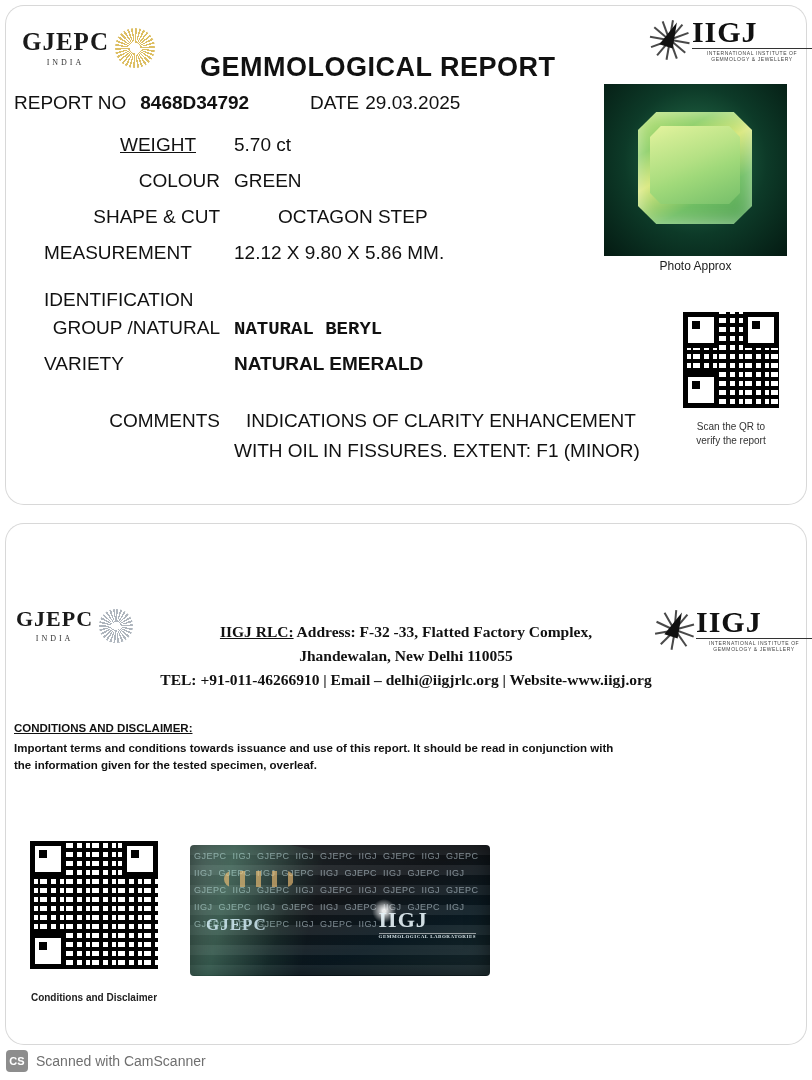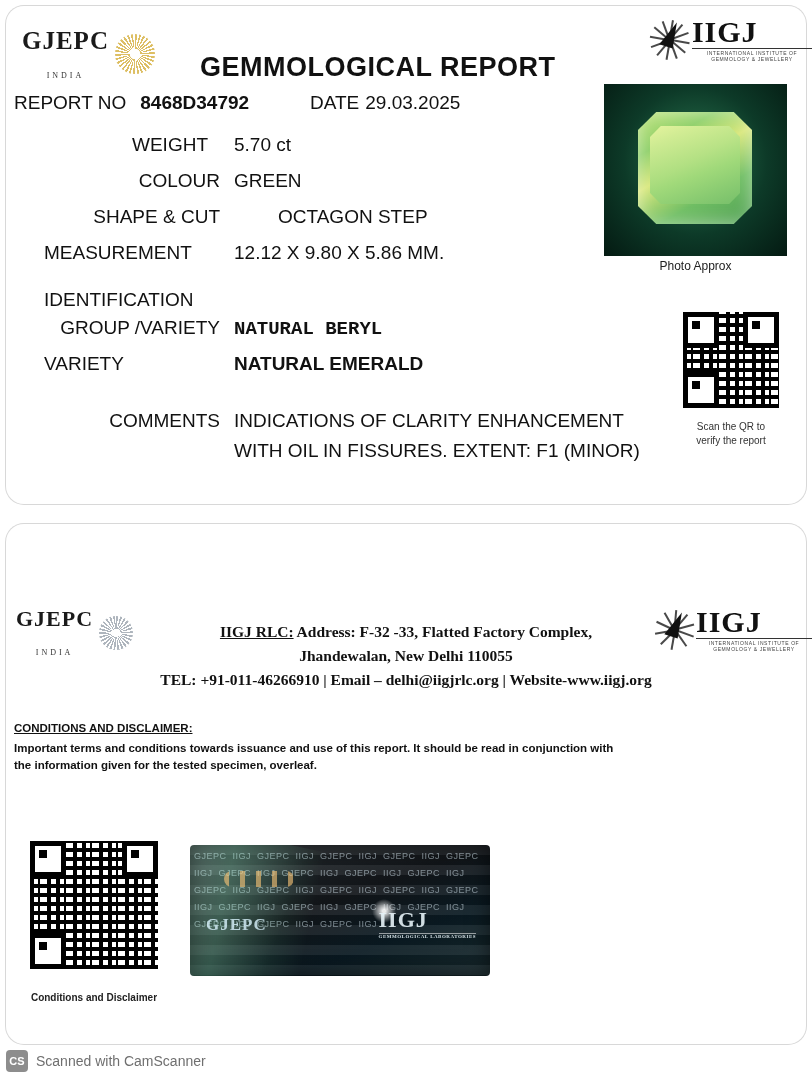--- a/index.html
+++ b/index.html
@@ -49,21 +49,21 @@
     letter-spacing: 1px;
     line-height: 1;
     color: #1a1a1a;
   }
   .gjepc-sub {
     font-family: "Liberation Serif", serif;
     font-size: 8px;
     letter-spacing: 3px;
     text-align: center;
     color: #333;
-    margin-top: 18px;
+    margin-top: 4px;
   }
   .gjepc-mandala {
     width: 40px;
     height: 40px;
     border-radius: 50%;
     background:
       radial-gradient(circle at 50% 50%, #ffffff 0 18%, rgba(214,179,74,0.0) 19%),
       repeating-conic-gradient(from 0deg, #d8b44a 0deg 6deg, #ffffff 6deg 12deg);
     opacity: 0.85;
   }
@@ -414,51 +414,51 @@
 <div class="row" style="left:14px; top:92px;">
   <span class="lbl">REPORT NO</span>
   <span class="val" style="margin-left:14px;">8468D34792</span>
 </div>
 <div class="row" style="left:310px; top:92px;">
   <span class="lbl">DATE</span>
   <span class="val plain" style="margin-left:6px;">29.03.2025</span>
 </div>
 
 <div class="row" style="left:120px; top:134px;">
-  <span class="lbl" style="width:100px; display:inline-block; text-align:center;">WEIGHT</span>
+  <span class="lbl" style="width:100px; display:inline-block; text-align:left;text-decoration:underline;">WEIGHT</span>
   <span class="val plain" style="margin-left:14px;">5.70 ct</span>
 </div>
 <div class="row" style="left:120px; top:170px;">
   <span class="lbl" style="width:100px; display:inline-block; text-align:right;">COLOUR</span>
   <span class="val plain" style="margin-left:14px;">GREEN</span>
 </div>
 <div class="row" style="left:66px; top:206px;gap:44px;">
   <span class="lbl" style="width:154px; display:inline-block; text-align:right;">SHAPE &amp; CUT</span>
   <span class="val plain" style="margin-left:14px;">OCTAGON STEP</span>
 </div>
 <div class="row" style="left:44px; top:242px;">
   <span class="lbl" style="width:176px; display:inline-block; ">MEASUREMENT</span>
   <span class="val plain" style="margin-left:14px;">12.12 X 9.80 X 5.86 MM.</span>
 </div>
 
 <div class="row" style="left:44px; top:289px;">
   <span class="lbl">IDENTIFICATION</span>
 </div>
 <div class="row" style="left:44px; top:317px;">
-  <span class="lbl" style="width:176px; display:inline-block; text-align:right;">GROUP /VARIETY</span>
+  <span class="lbl" style="width:176px; display:inline-block; text-align:right;">GROUP /NATURAL</span>
   <span class="val" style="margin-left:14px;font-family:Liberation Mono, monospace;">NATURAL BERYL</span>
 </div>
 <div class="row" style="left:44px; top:353px;">
   <span class="lbl" style="width:176px; display:inline-block; ">VARIETY</span>
   <span class="val" style="margin-left:14px;">NATURAL EMERALD</span>
 </div>
 
 <div class="row" style="left:44px; top:410px;">
   <span class="lbl" style="width:176px; display:inline-block; text-align:right;">COMMENTS</span>
-  <span class="val plain" style="margin-left:14px;">INDICATIONS OF CLARITY ENHANCEMENT</span>
+  <span class="val plain" style="margin-left:26px;">INDICATIONS OF CLARITY ENHANCEMENT</span>
 </div>
 <div class="row" style="left:234px; top:440px;">
   <span class="val plain">WITH OIL IN FISSURES. EXTENT: F1 (MINOR)</span>
 </div>
 
 <div id="gem-photo-box">
   <div id="gem-stone">
     <div id="gem-table"></div>
   </div>
 </div>

